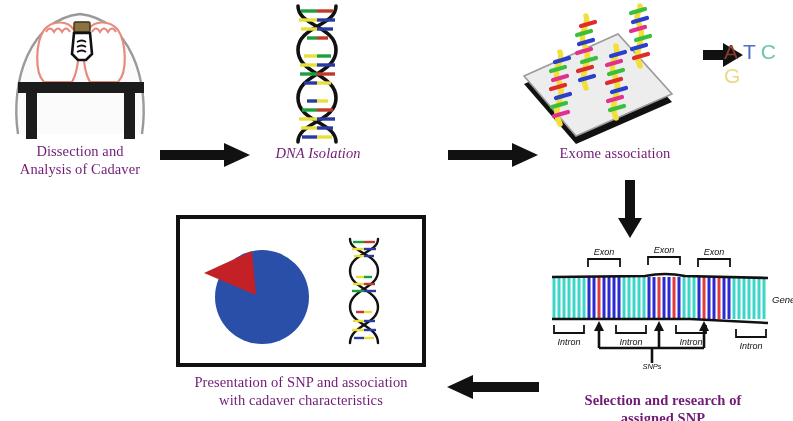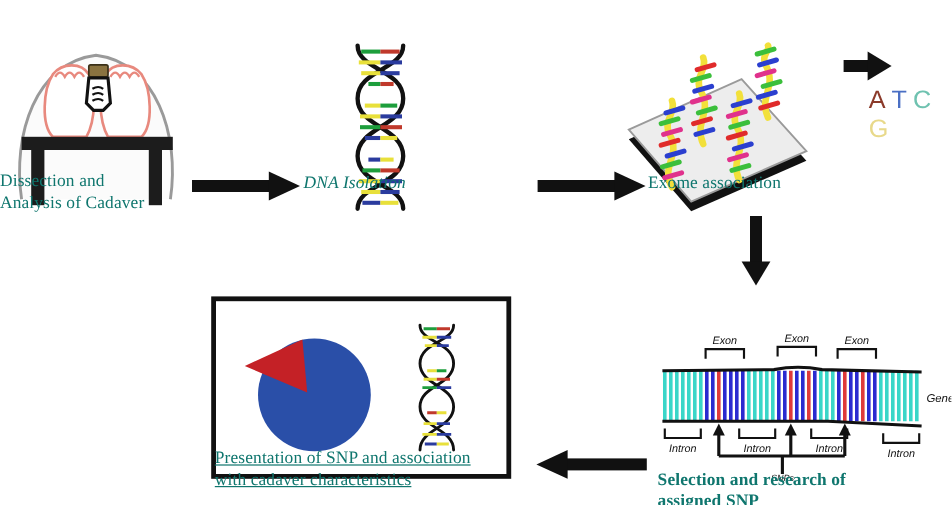--- a/index.html
+++ b/index.html
@@ -8,25 +8,25 @@
     background: #ffffff;
   }
   #canvas {
     position: relative;
     width: 793px;
     height: 421px;
     background: #ffffff;
     font-family: "Liberation Serif", "DejaVu Serif", serif;
     overflow: hidden;
   }
-  .panel { position: absolute; margin-top: 32px; }
+  .panel { position: absolute; }
   .caption {
     position: absolute;
-    text-align: left;
-    color: #0f766e;
+    text-align: center;
+    color: #701a75;
     font-family: "Liberation Serif", "DejaVu Serif", serif;
     font-size: 14.5px;
     line-height: 1.22;
     letter-spacing: 0.1px;
     white-space: pre-line;
   }
   .arrow { position: absolute; }
   svg { display: block; overflow: visible; }
 
   
@@ -46,21 +46,21 @@
     font-size: 21px;
     letter-spacing: 1px;
   }
 
   
   #step-gene { left: 540px; top: 245px; width: 250px; height: 125px; font-style: italic; }
   #cap-gene { left: 548px; top: 392px; width: 230px; font-weight: bold; }
 
   
   #step-result { left: 176px; top: 215px; width: 250px; height: 152px; }
-  #cap-result { left: 179px; top: 374px; width: 270px; text-decoration: underline; }
+  #cap-result { left: 166px; top: 374px; width: 270px; }
 
   
   #arrow-1 { left: 160px; top: 142px; }
   #arrow-2 { left: 448px; top: 142px; }
   #arrow-3 { left: 703px; top: 42px; }
   #arrow-4 { left: 617px; top: 180px; }
   #arrow-5 { left: 443px; top: 374px; }
 </style>
 </head>
 <body>

